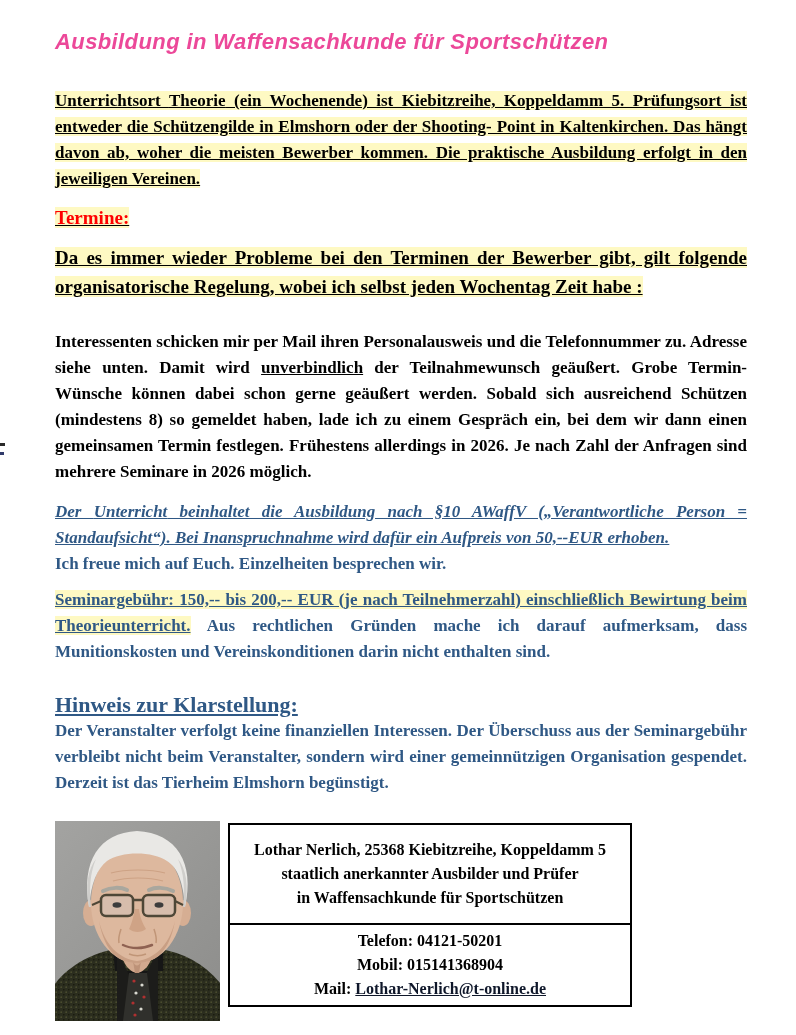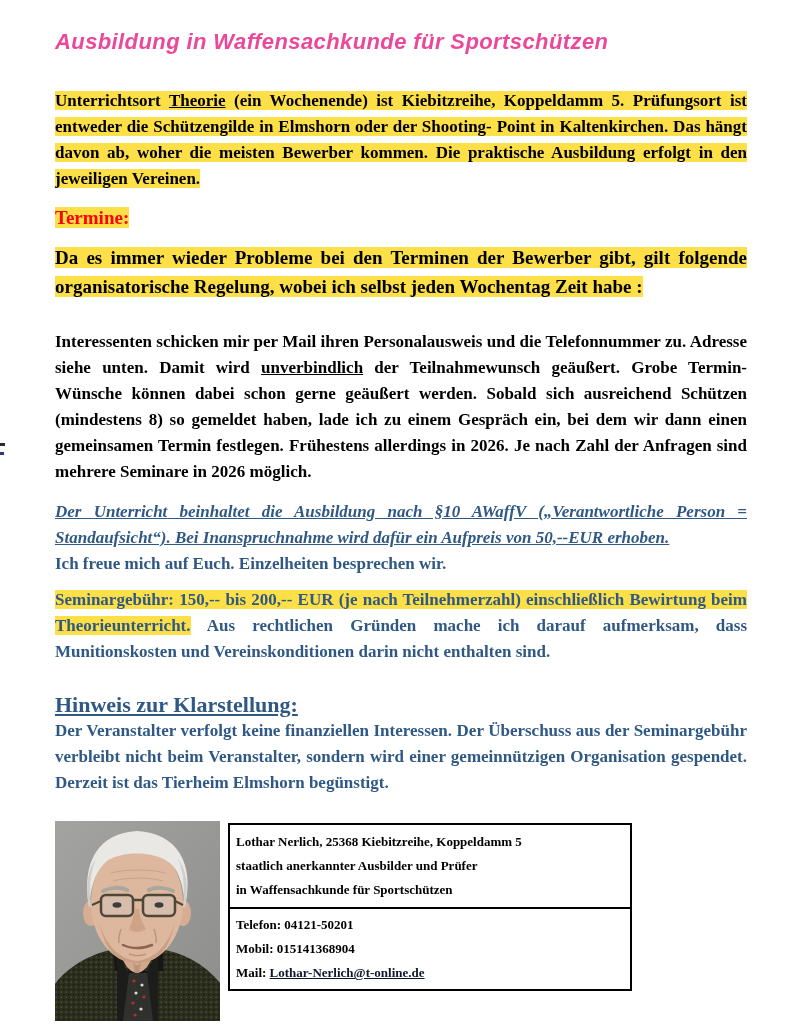--- a/index.html
+++ b/index.html
@@ -30,21 +30,21 @@
     color:#000;
     text-align:justify;
     margin:0;
   }
   .para.big { font-size:19px; line-height:29px; }
   .blue { color:#2F5885; }
   .red  { color:#FF0000; }
   .it   { font-style:italic;text-decoration:underline; }
   .u    { text-decoration:underline; }
 
-  mark { background:#fde047; color:inherit; padding:0; }
+  mark { background:#fef9c3; color:inherit; padding:0;text-decoration:underline; }
 
   .mt-intro    { margin-top:32px; }
   .termine-label {
     margin:14px 0 0 0;
     font-weight:bold;
     font-size:19px;
     line-height:24px;
   }
   .mt-termine  { margin-top:13px; }
   .mt-interes  { margin-top:28px; }
@@ -70,26 +70,27 @@
     overflow:hidden;
   }
   .contact-box {
     width:400px;
     margin-left:8px;
     margin-top:2px;
     border:2px solid #000;
     background:#fff;
   }
   .cell {
-    text-align:left;
-    font-weight:bold;
-    font-size:13px;
+    text-align:center;
+    font-weight:bold;
+    font-size:16px;
     line-height:24px;
     color:#000;
     padding:5px 6px;
+    margin-top:8px;
   }
   .cell-bottom { border-top:2px solid #000; padding:4px 6px; }
   a.mail {
     color:#0f172a;
     text-decoration:underline;
     font-weight:bold;
     cursor:pointer;
   }
 
   .stray-mark {

